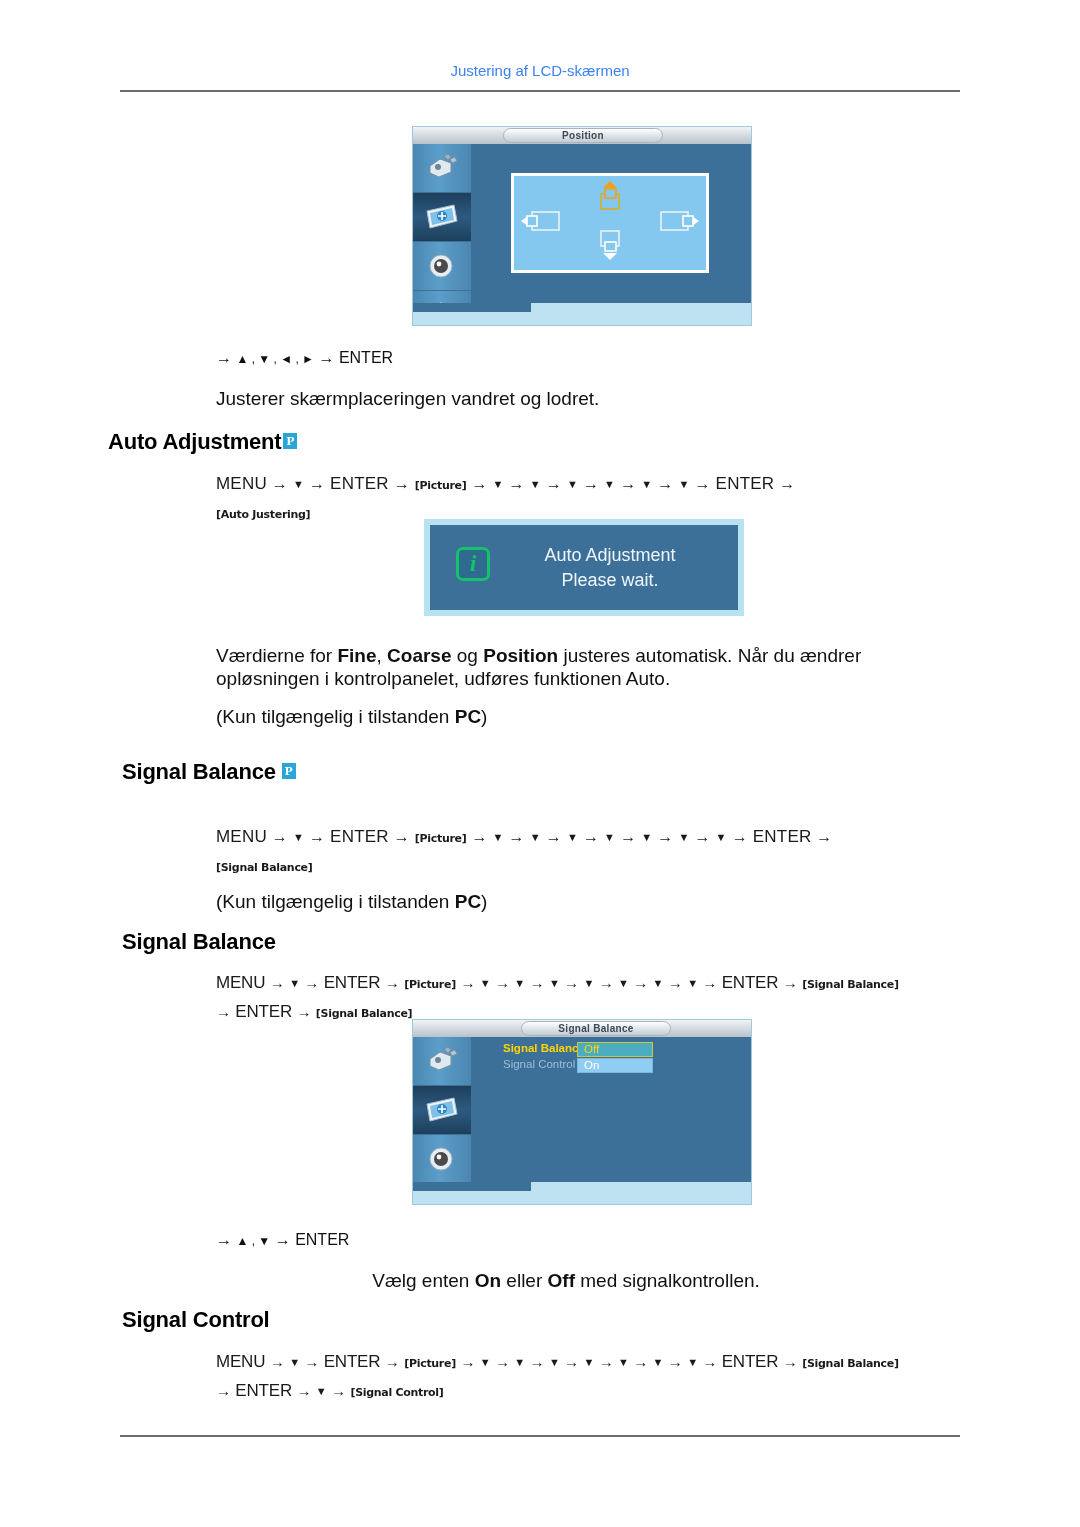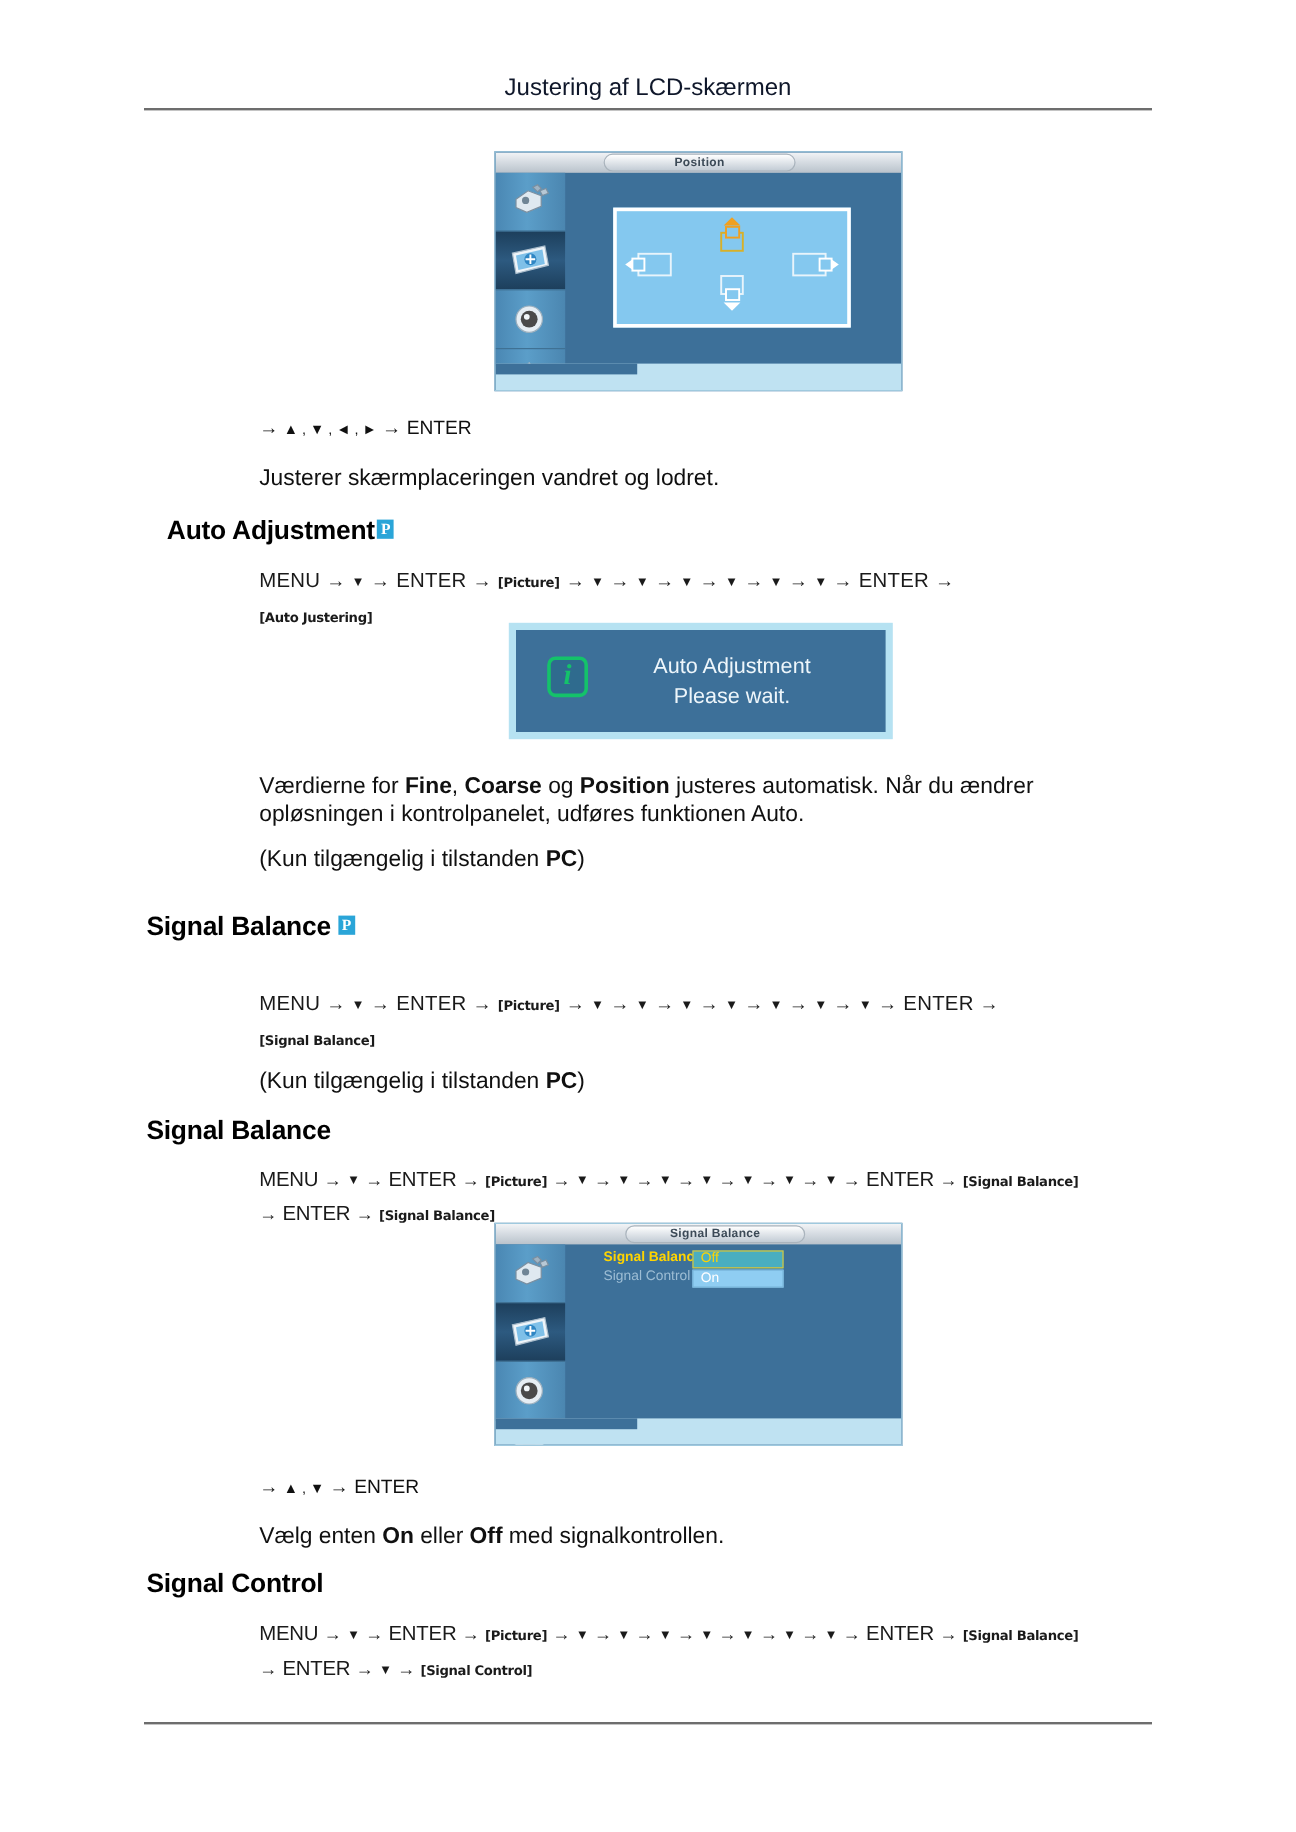--- a/index.html
+++ b/index.html
@@ -22,22 +22,22 @@
     height: 1527px;
   }
 
   
   .page-header {
     position: absolute;
     left: 120px;
     top: 62px;
     width: 840px;
     text-align: center;
-    font-size: 20px;
-    color: #0f172a;
+    font-size: 15px;
+    color: #3b82f6;
   }
   .rule-top {
     position: absolute;
     left: 120px;
     top: 90px;
     width: 840px;
     height: 0;
     border-top: 2px solid #6d6d6d;
   }
   .rule-bottom {
@@ -425,21 +425,21 @@
   </div>
 
   <div class="navline" style="left:216px; top:349px;">
     <span>→</span>
     <span class="tri">▲ , ▼ , ◄ , ►</span>
     <span>→</span>
     <span>ENTER</span>
   </div>
   <div class="body-text" style="left:216px; top:387px; width:700px;">Justerer skærmplaceringen vandret og lodret.</div>
 
-  <div class="h2" style="left:139px; top:429px;">
+  <div class="h2" style="left:108px; top:429px;">
     <span>Auto Adjustment</span><span class="pbadge">P</span>
   </div>
   <div class="keypath" style="left:216px; top:470px; width:760px;">
     <span><span>MENU</span> <span class="arr">→</span> <span class="dn">▼</span> <span class="arr">→</span> <span>ENTER</span> <span class="arr">→</span> <span class="tok">[Picture]</span> <span class="arr">→</span> <span class="dn">▼</span> <span class="arr">→</span> <span class="dn">▼</span> <span class="arr">→</span> <span class="dn">▼</span> <span class="arr">→</span> <span class="dn">▼</span> <span class="arr">→</span> <span class="dn">▼</span> <span class="arr">→</span> <span class="dn">▼</span> <span class="arr">→</span> <span>ENTER</span> <span class="arr">→</span> </span><br>
     <span class="tok">[Auto Justering]</span>
   </div>
 
   <div id="auto-adjust-dialog">
     <div class="inner">
       <div class="info-icon">
@@ -538,21 +538,21 @@
       </div>
     </div>
   </div>
 
   <div class="navline" style="left:216px; top:1231px;">
     <span>→</span>
     <span class="tri">▲ , ▼</span>
     <span>→</span>
     <span>ENTER</span>
   </div>
-  <div class="body-text" style="left:216px; top:1269px; width:700px;"><span>Vælg enten </span><b>On</b><span> eller </span><b>Off</b><span> med signalkontrollen.</span></div>
+  <div class="body-text" style="left:216px; top:1269px; width:700px;text-align:center;"><span>Vælg enten </span><b>On</b><span> eller </span><b>Off</b><span> med signalkontrollen.</span></div>
 
   <div class="h2" style="left:122px; top:1307px;">Signal Control</div>
   <div class="keypath tight" style="left:216px; top:1348px; width:780px;">
     <span><span>MENU</span> <span class="arr">→</span> <span class="dn">▼</span> <span class="arr">→</span> <span>ENTER</span> <span class="arr">→</span> <span class="tok">[Picture]</span> <span class="arr">→</span> <span class="dn">▼</span> <span class="arr">→</span> <span class="dn">▼</span> <span class="arr">→</span> <span class="dn">▼</span> <span class="arr">→</span> <span class="dn">▼</span> <span class="arr">→</span> <span class="dn">▼</span> <span class="arr">→</span> <span class="dn">▼</span> <span class="arr">→</span> <span class="dn">▼</span> <span class="arr">→</span> <span>ENTER</span> <span class="arr">→</span> <span class="tok">[Signal Balance]</span> </span><br>
     <span><span class="arr">→</span> <span>ENTER</span> <span class="arr">→</span> <span class="dn">▼</span> <span class="arr">→</span> <span class="tok">[Signal Control]</span> </span>
   </div>
 
   <div class="rule-bottom"></div>
 </div>
 

